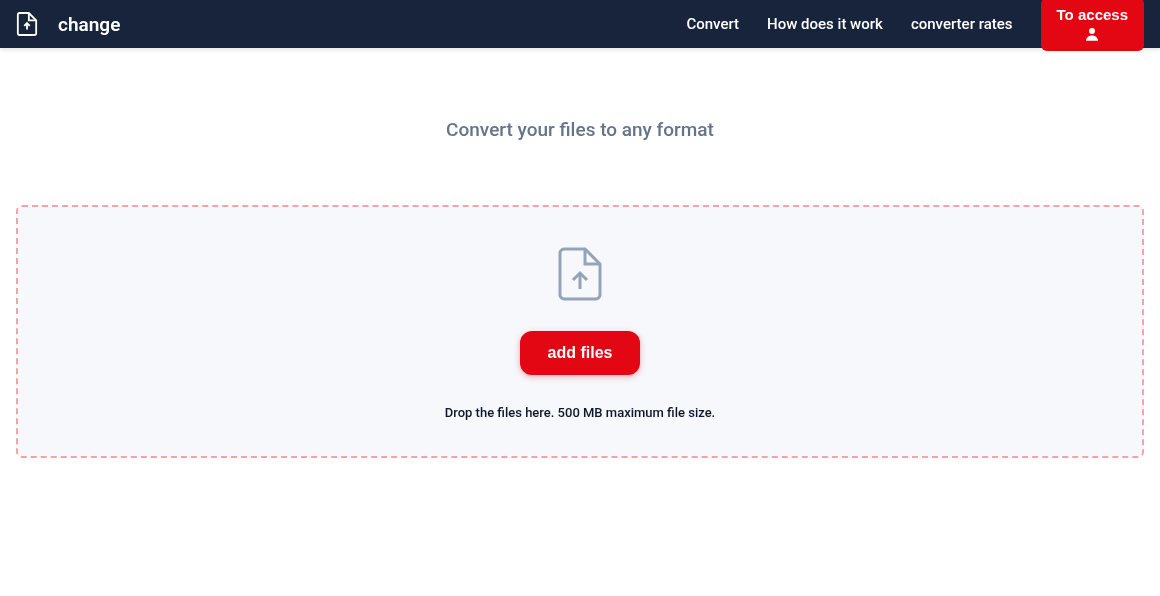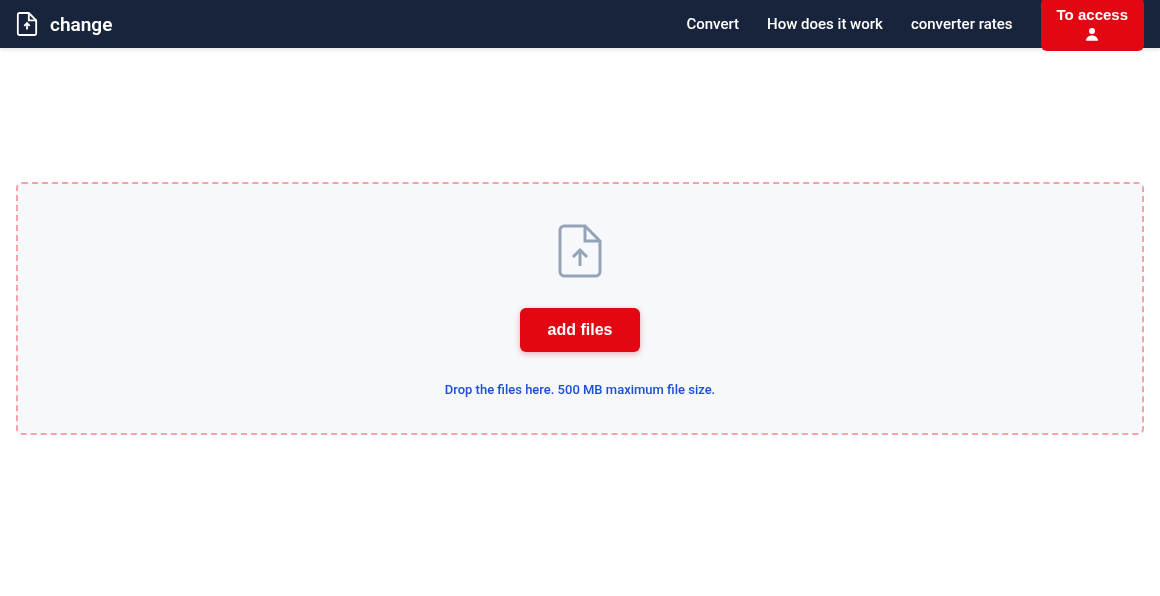--- a/index.html
+++ b/index.html
@@ -19,21 +19,21 @@
       height: 48px;
       display: flex;
       align-items: center;
       justify-content: space-between;
       padding: 0 16px;
       box-shadow: 0 2px 4px rgba(0,0,0,0.1);
     }
     .logo-section {
       display: flex;
       align-items: center;
-      gap: 12px;
+      gap: 20px;
     }
     .logo-icon {
       width: 22px;
       height: 26px;
     }
     .logo-text {
       color: #ffffff;
       font-size: 19px;
       font-weight: 600;
     }
@@ -96,30 +96,30 @@
     .upload-icon {
       width: 44px;
       height: 54px;
       margin: 0 auto 30px auto;
       display: block;
     }
     .add-files-button {
       background: #e30613;
       color: #ffffff;
       border: none;
-      border-radius: 6px;
+      border-radius: 12px;
       padding: 13px 28px;
       font-size: 16px;
       font-weight: 600;
       cursor: pointer;
       box-shadow: 0 2px 6px rgba(227, 6, 19, 0.3);
       margin-bottom: 30px;
     }
     .drop-hint {
-      color: #1d4ed8;
+      color: #0f172a;
       font-size: 13px;
       font-weight: 500;
     }
   </style>
 </head>
 <body>
 
 <header class="header">
   <div class="logo-section">
     <svg class="logo-icon" viewBox="0 0 24 28" fill="none" stroke="#ffffff" stroke-width="2">
@@ -139,20 +139,21 @@
       <svg class="user-icon" viewBox="0 0 24 24" fill="#ffffff">
         <circle cx="12" cy="8" r="4"></circle>
         <path d="M4 21C4 17 7.5 14 12 14C16.5 14 20 17 20 21"></path>
       </svg>
     </button>
   </nav>
 </header>
 
 <main class="main-content">
   <div class="title-section">
+    <p class="subtitle">Convert your files to any format</p>
   </div>
 
   <div class="dropzone">
     <svg class="upload-icon" viewBox="0 0 44 54" fill="none" stroke="#94a3b8" stroke-width="3">
       <path d="M27 2H6C4 2 2 4 2 6V48C2 50 4 52 6 52H38C40 52 42 50 42 48V17L27 2Z"></path>
       <path d="M27 2V17H42"></path>
       <path d="M22 42V27"></path>
       <path d="M15 33L22 26L29 33"></path>
     </svg>
     <button class="add-files-button">add files</button>

